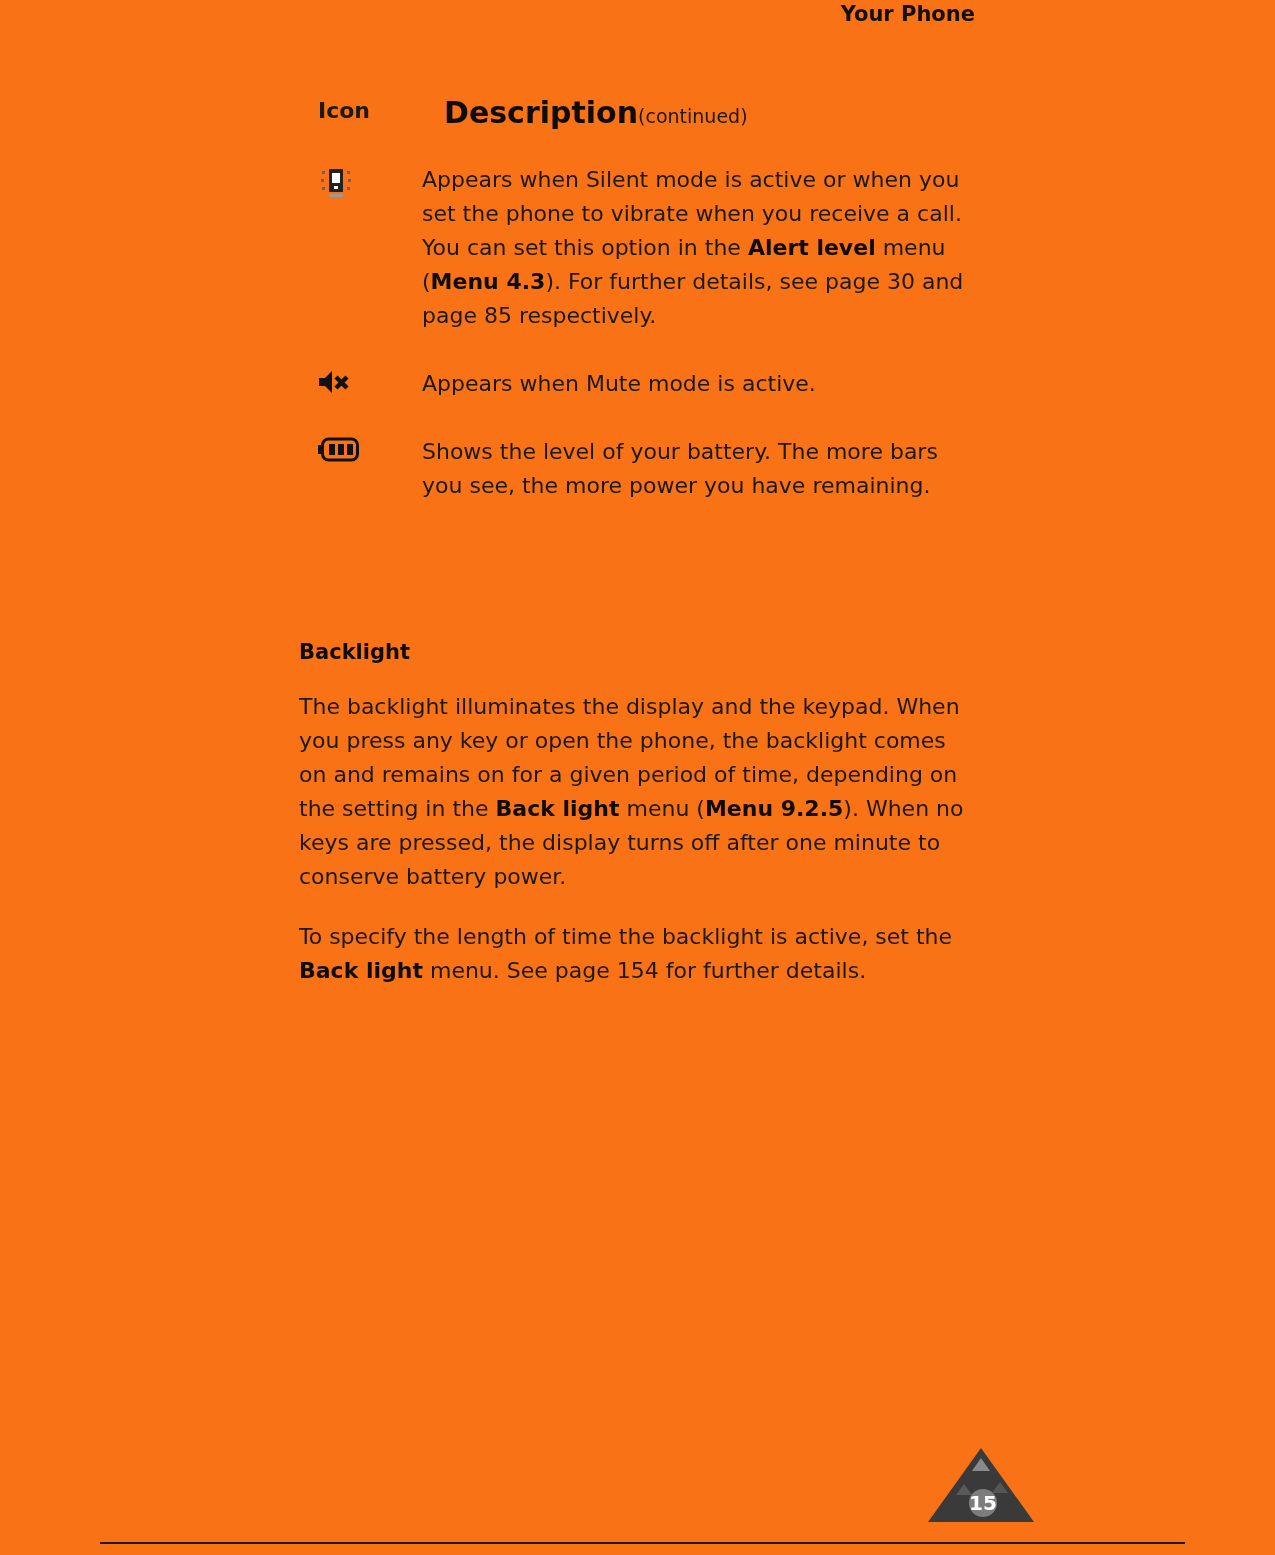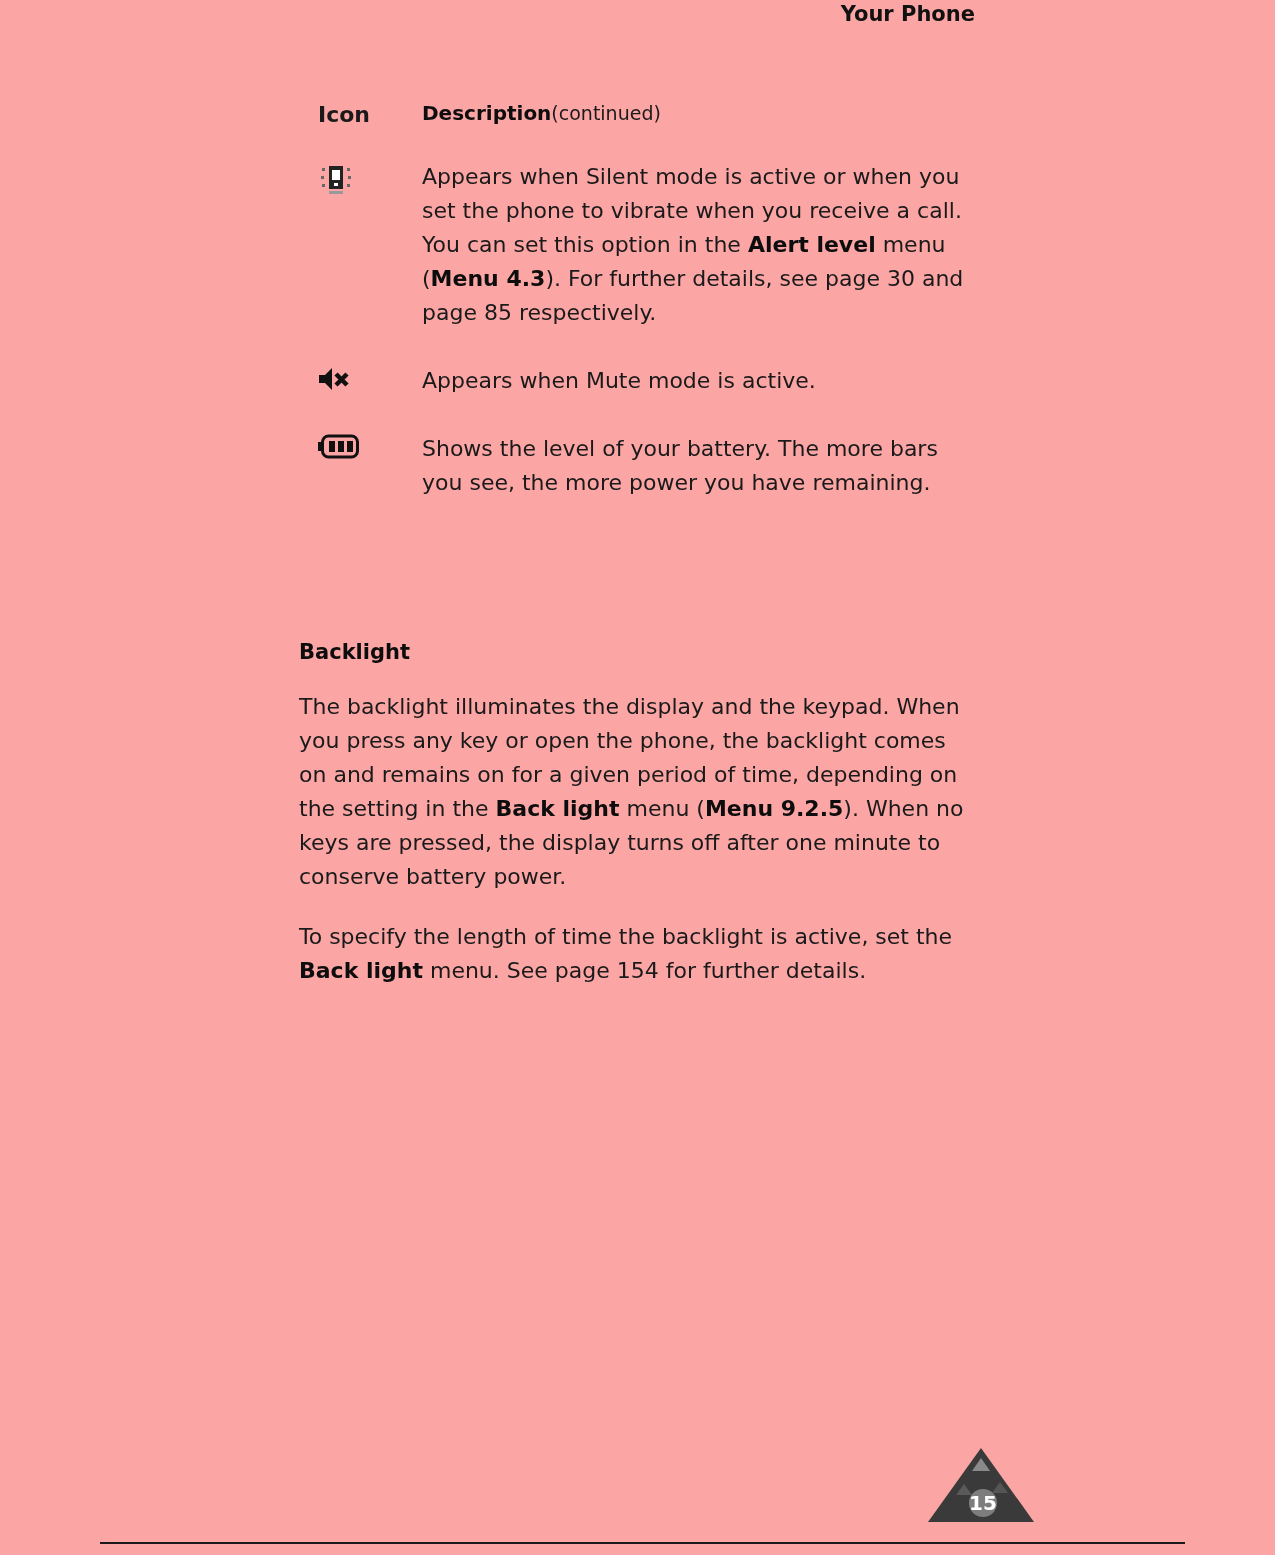--- a/index.html
+++ b/index.html
@@ -4,21 +4,21 @@
 <style>
   html, body {
     margin: 0;
     padding: 0;
     background: #ffffff;
   }
   .page {
     position: relative;
     width: 1275px;
     height: 1555px;
-    background: #fca5a5;
+    background: #f97316;
     font-family: "DejaVu Sans", "Liberation Sans", sans-serif;
     color: #1a1a1a;
     overflow: hidden;
   }
 
   
   .running-header {
     position: absolute;
     top: 2px;
     left: 0;
@@ -32,39 +32,40 @@
   
   .icon-table {
     position: absolute;
     left: 318px;
     top: 96px;
     width: 655px;
   }
   .table-header {
     display: flex;
     margin-bottom: 30px;
-    align-items: center;
+    align-items: flex-start;
+    gap: 22px;
   }
   .cell-icon {
     width: 104px;
     flex: 0 0 104px;
     padding-top: 2px;
   }
   .cell-desc {
     width: 548px;
     flex: 0 0 548px;
     font-size: 22px;
     line-height: 34px;
   }
   .th-icon {
     font-size: 22px;
     font-weight: bold;
   }
   .th-desc b {
-    font-size: 20px;
+    font-size: 30px;
   }
   .th-desc .continued {
     font-size: 19px;
     font-weight: normal;
     margin-left: 0;
   }
   .table-row {
     display: flex;
     margin-bottom: 34px;
   }

